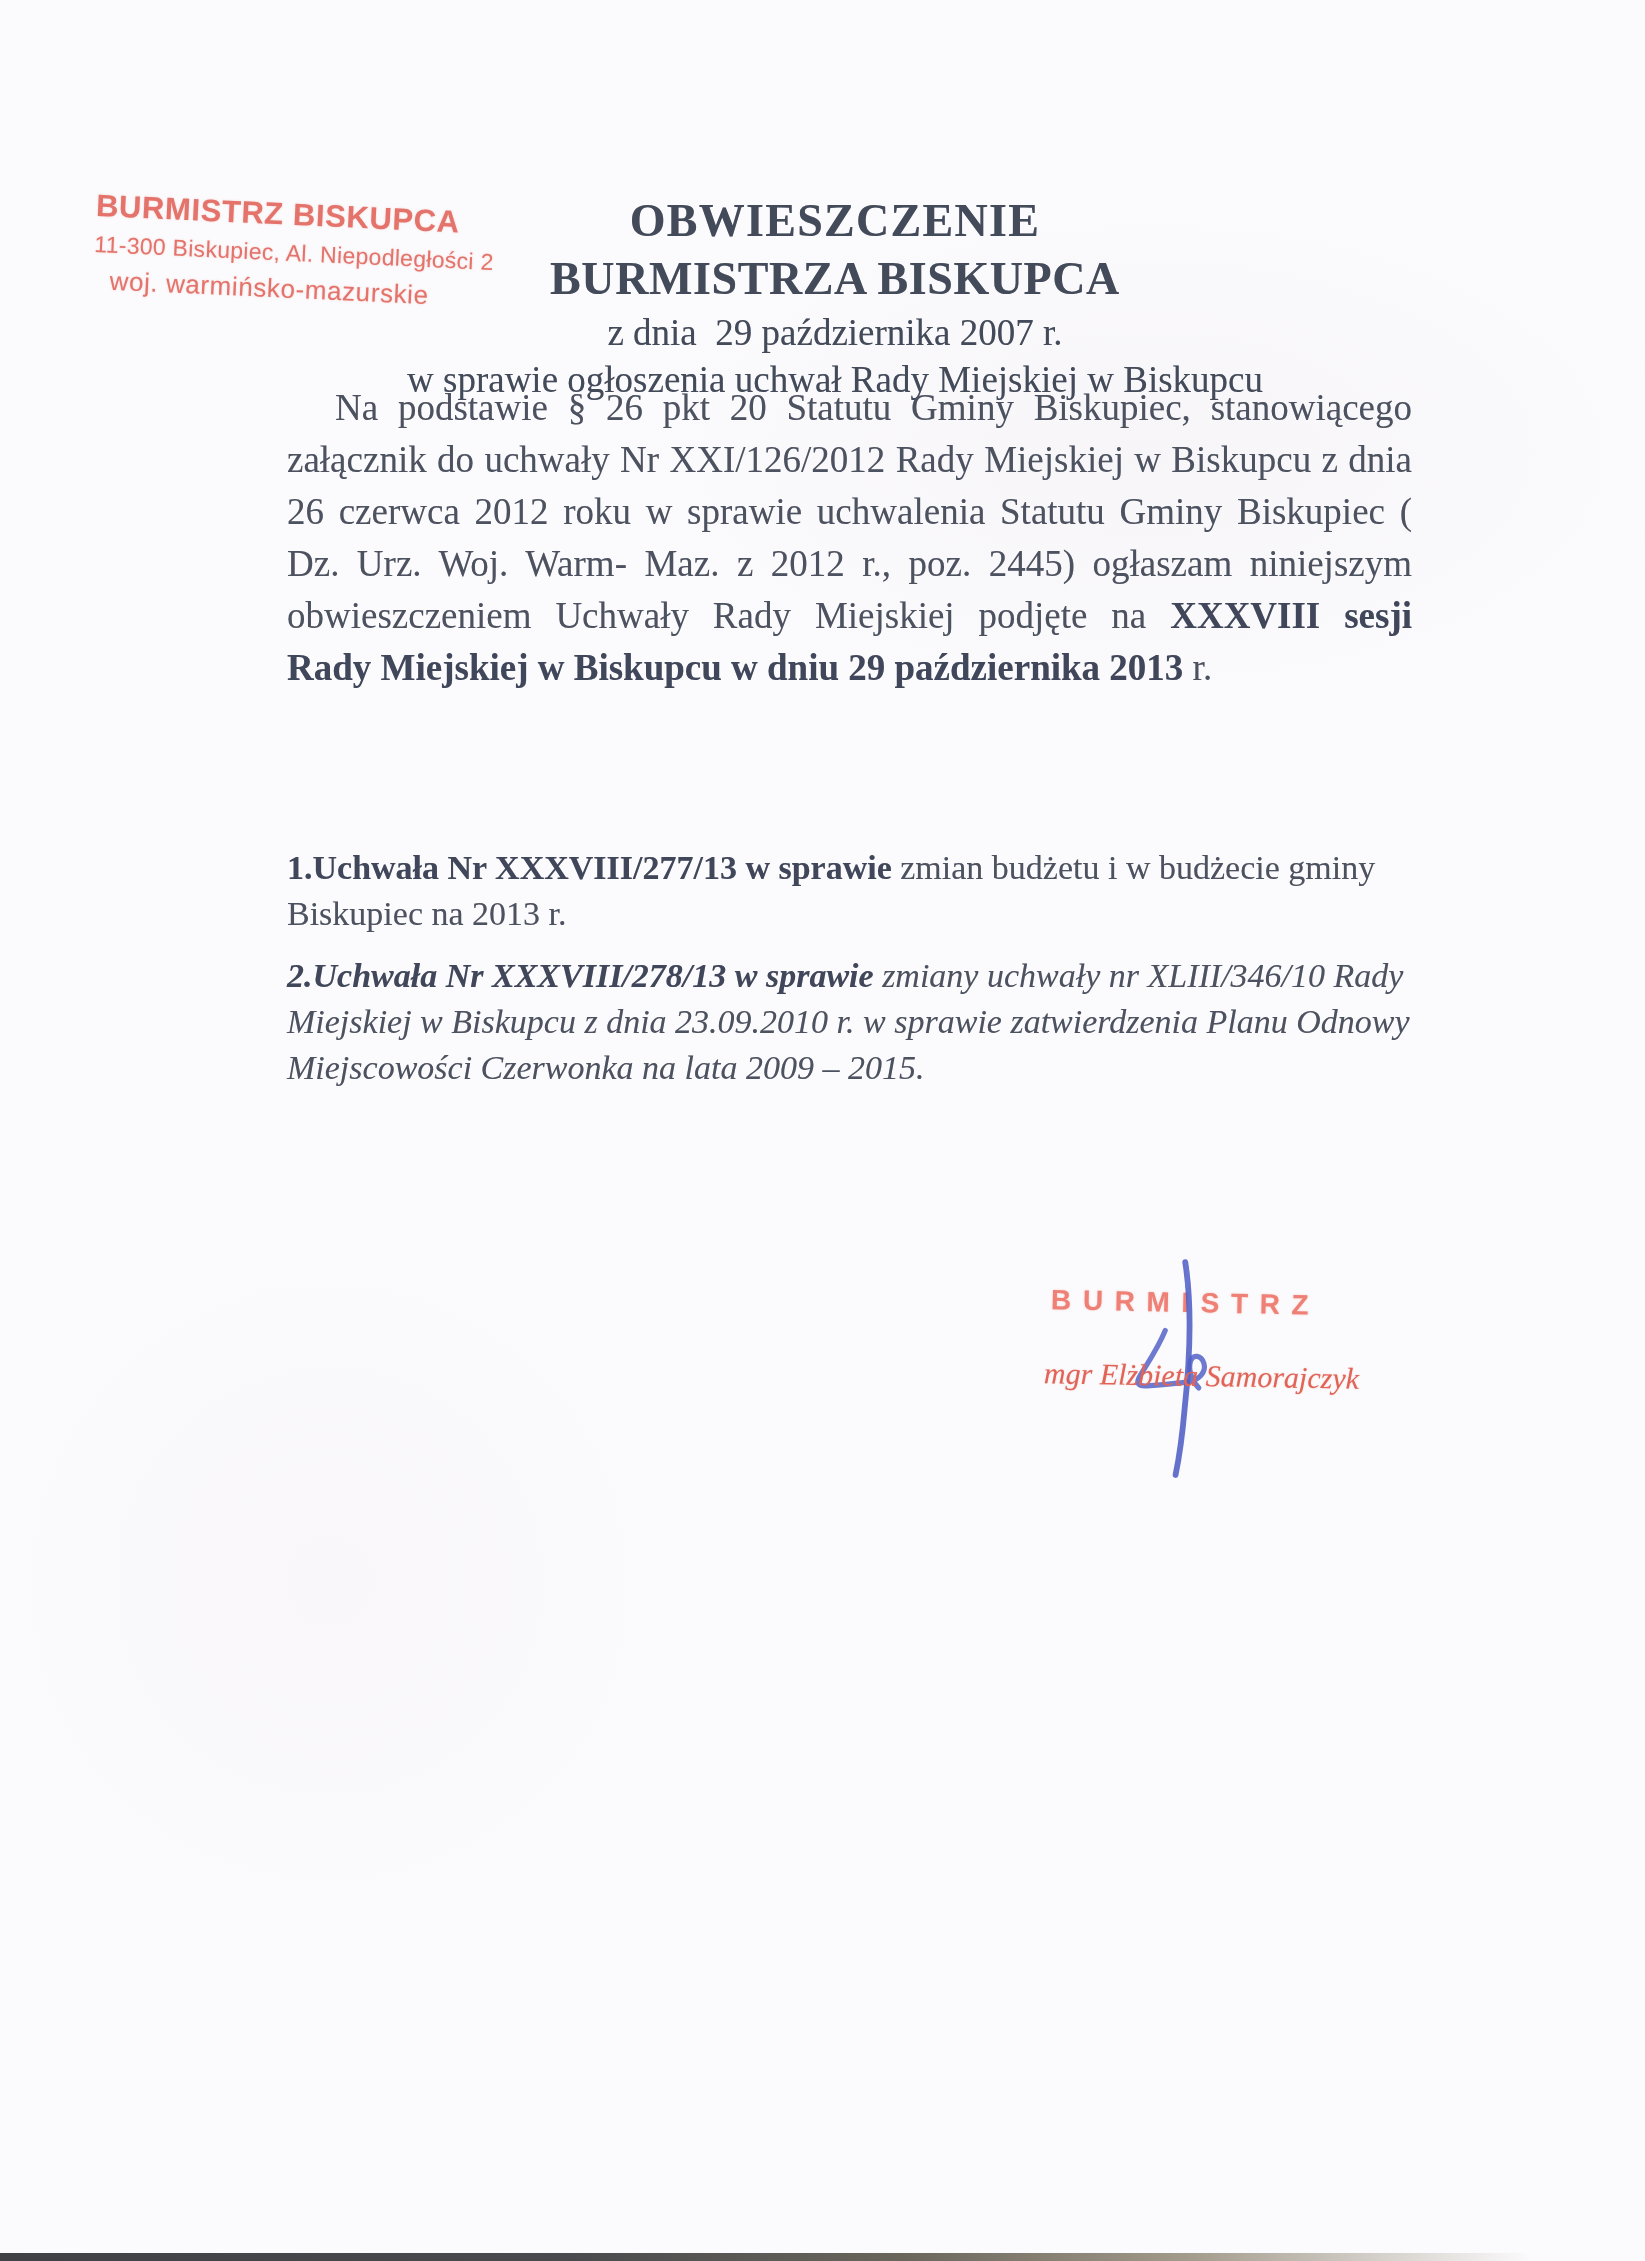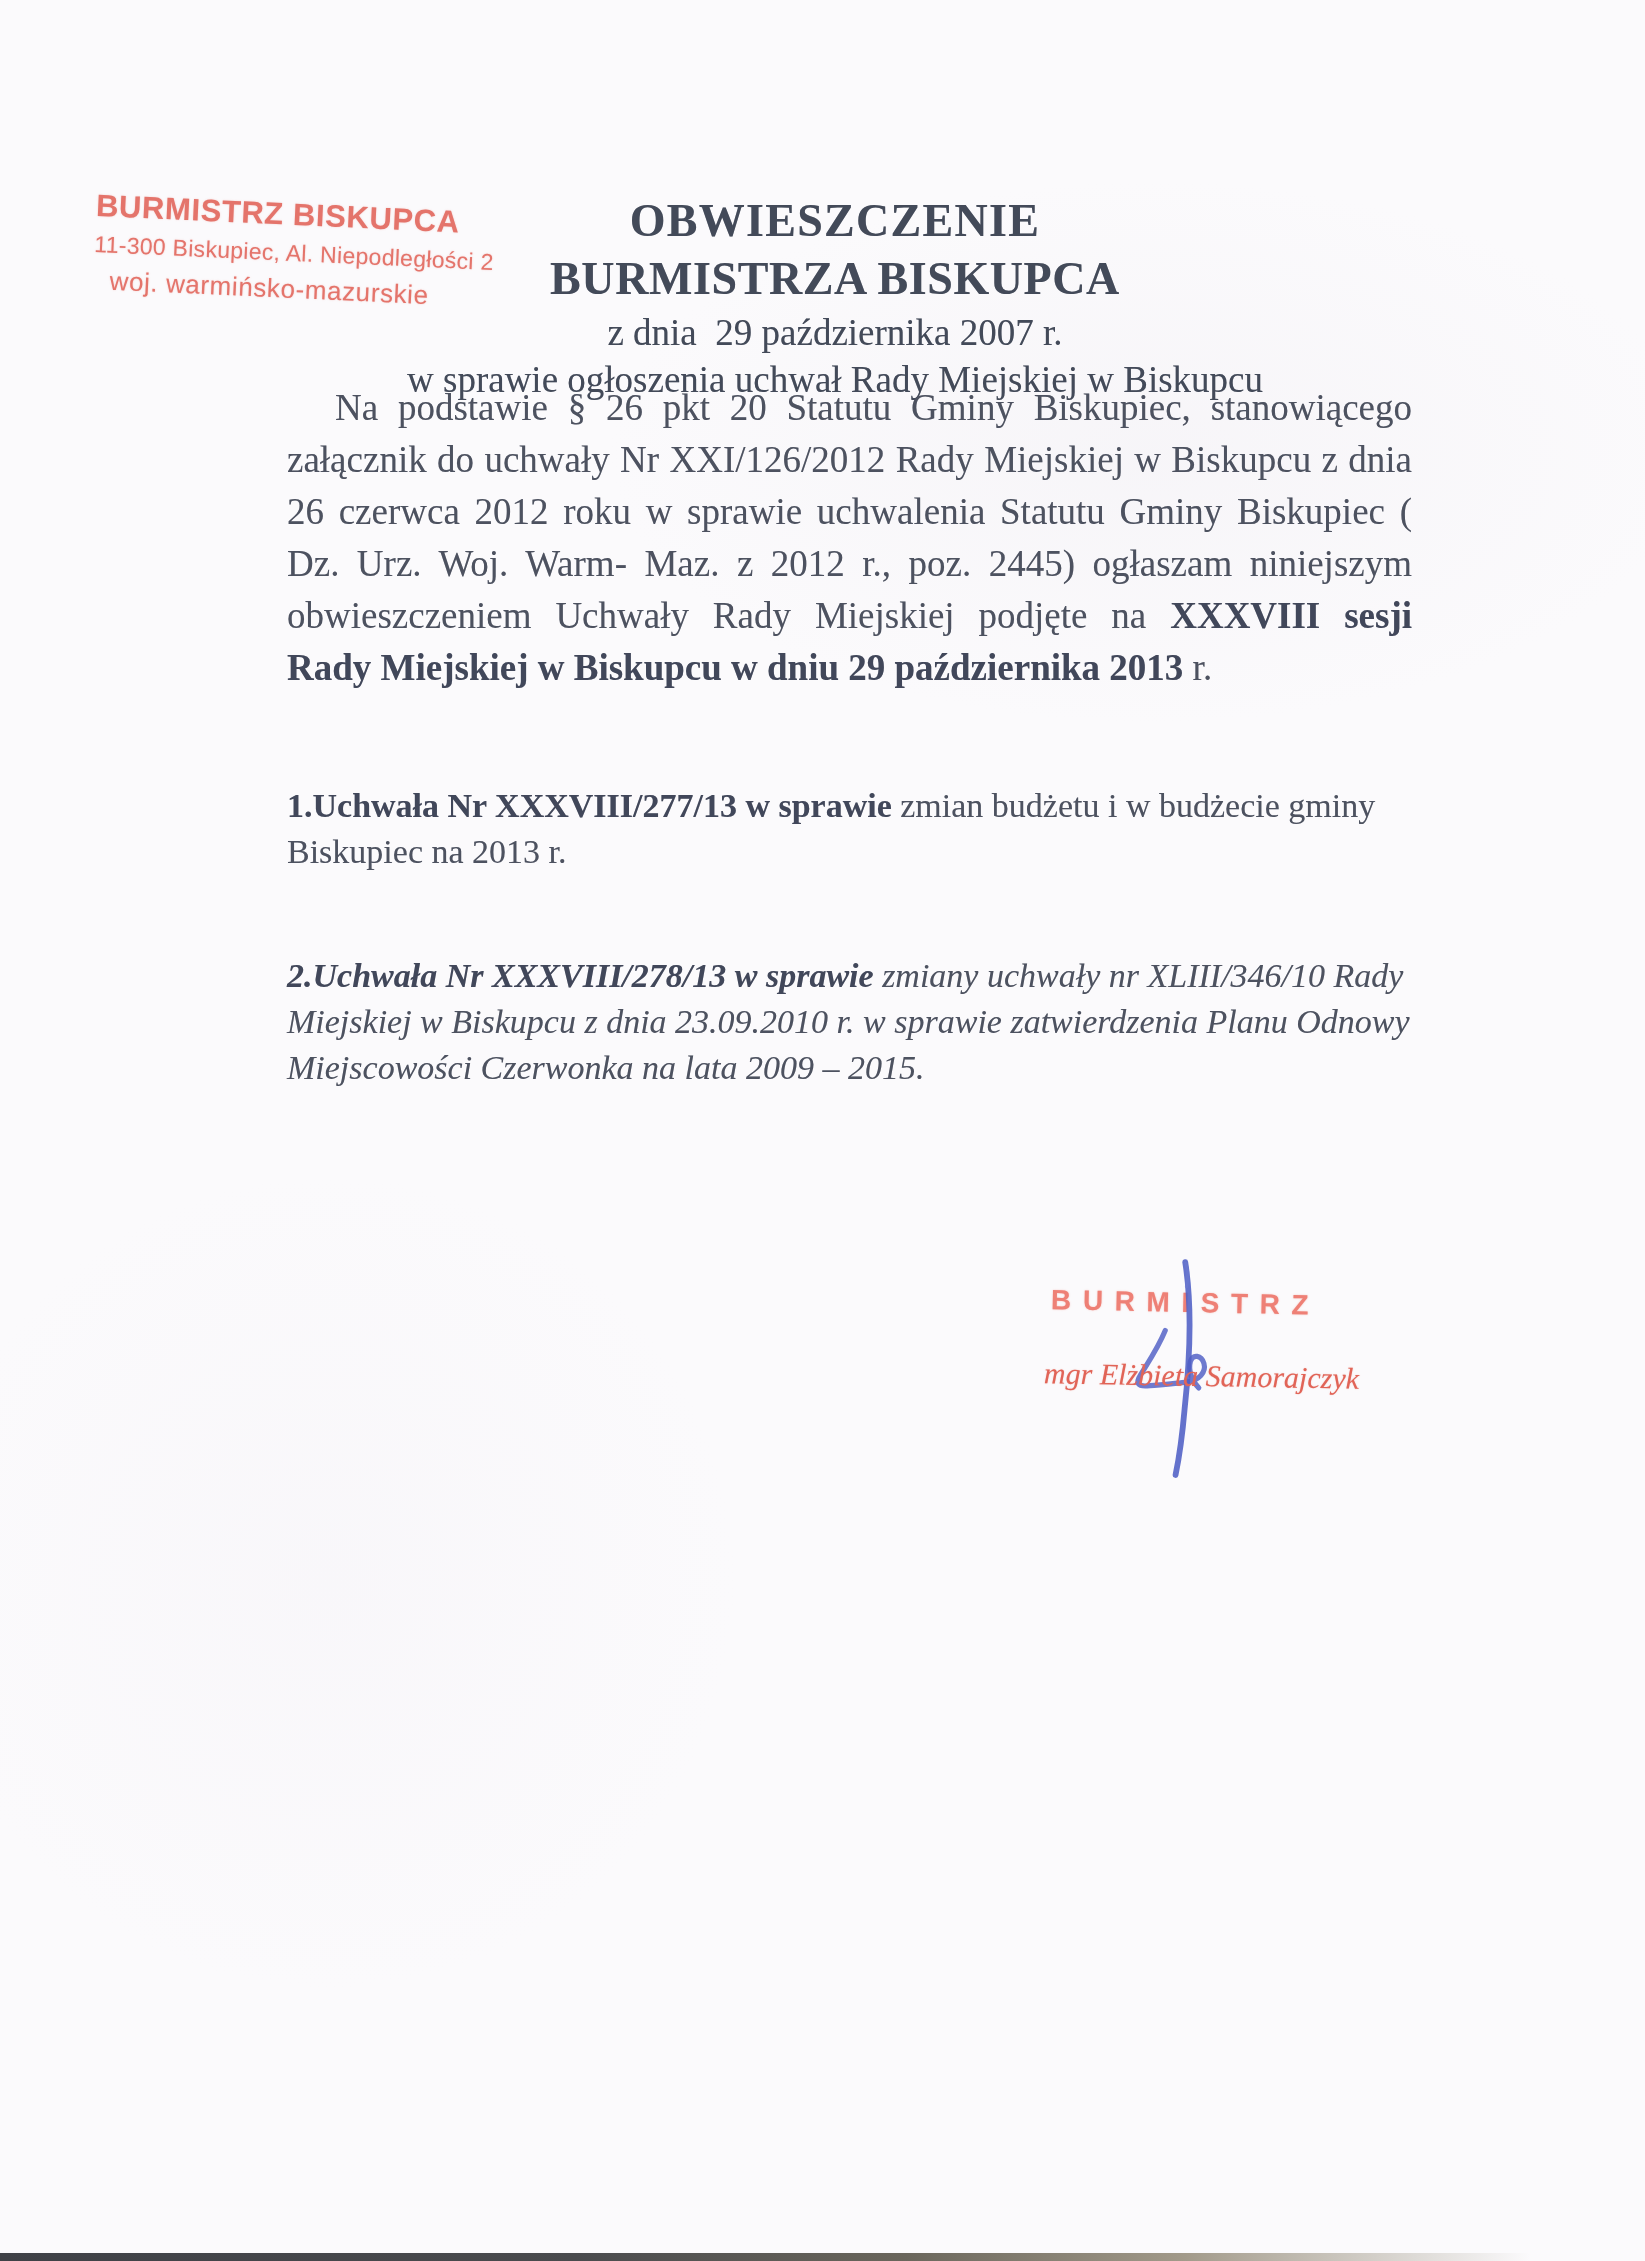--- a/index.html
+++ b/index.html
@@ -62,21 +62,21 @@
   
   .item {
     position: absolute;
     left: 287px; width: 1134px;
     margin: 0;
     font-size: 34px;
     line-height: 46px;
     color: #4d5260;
     text-shadow: 0 0 0.6px rgba(77,82,96,.3);
   }
-  .item.i1 { top: 783px; }
+  .item.i1 { top: 845px; }
   .item.i2 { top: 953px; font-style: italic; }
   .item.i3 { top: 1133px; }
 
   
   .sig-role {
     position: absolute;
     left: 1051px; top: 1287px;
     font-family: "Liberation Sans", sans-serif;
     font-size: 28px; font-weight: bold;
     letter-spacing: 11.6px;

